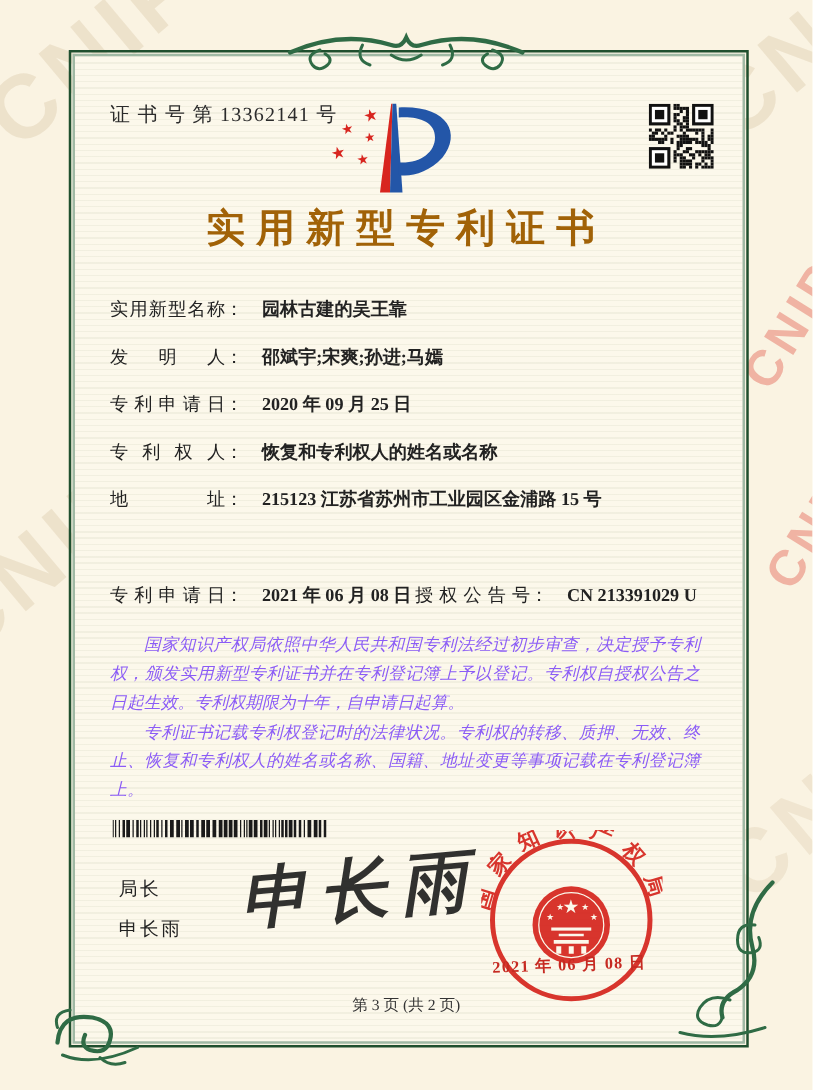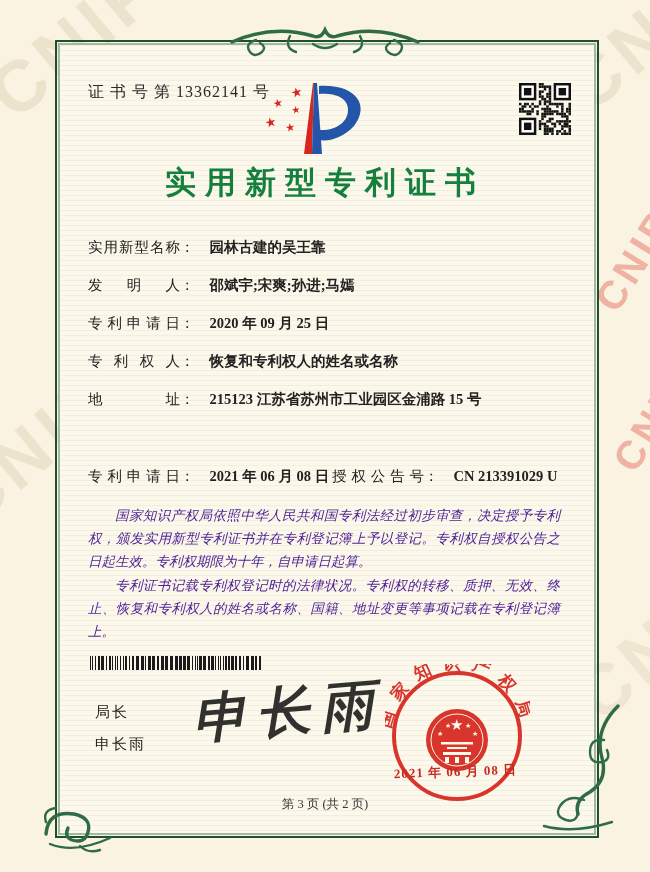--- a/index.html
+++ b/index.html
@@ -17,29 +17,29 @@
     background-image:repeating-linear-gradient(180deg,rgba(150,160,125,0.10) 0 1px,transparent 1px 5px);}
   .orn{position:absolute;z-index:3;pointer-events:none;}
   .orn path{fill:none;stroke:#2f6b45;stroke-width:2.4;stroke-linecap:round;}
   .orn .fat{stroke-width:3.4;}
   
   .abs{position:absolute;z-index:4;}
   .cert-no{left:88px;top:82px;font-size:16px;letter-spacing:1px;color:#2b2b2b;text-align:right;}
   .logo{left:262px;top:80px;}
   .qr{left:519px;top:83px;}
   .title{left:0;right:0;top:162px;text-align:center;font-size:31px;font-weight:bold;
-         letter-spacing:9px;color:#15803d;}
+         letter-spacing:9px;color:#a16207;}
   .rows{left:88px;top:238px;width:480px;font-size:14.5px;}
   .row{height:38px;white-space:nowrap;}
   .lbl{display:inline-block;width:92px;text-align:justify;text-align-last:justify;}
   .val{margin-left:15px;font-weight:bold;}
   .grant-row{left:88px;top:467px;width:480px;font-size:14.5px;white-space:nowrap;}
   .grant2{position:absolute;left:244px;top:0;}
   .paras{left:88px;top:504px;width:472px;font-size:13.5px;line-height:1.72;
-         font-style:italic;color:#4c1d95;text-align:justify;}
+         font-style:italic;color:#8b5cf6;text-align:justify;}
   .paras p{margin:0;text-indent:2em;}
   .barcode{left:90px;top:656px;}
   .director{left:95px;top:704px;font-family:"Liberation Sans",sans-serif;font-size:15px;
             color:#222;line-height:1;}
   .director div{margin-bottom:17px;letter-spacing:2px;}
   .signature{left:192px;top:676px;font-size:54px;font-style:italic;color:#161616;
              transform:rotate(-5deg);letter-spacing:10px;font-weight:bold;opacity:.88;}
   .seal{left:385px;top:664px;}
   .seal-date{left:383px;top:763px;width:145px;text-align:center;font-size:13px;font-weight:bold;
              color:#c62a22;transform:rotate(-2deg);letter-spacing:1px;z-index:5;}

